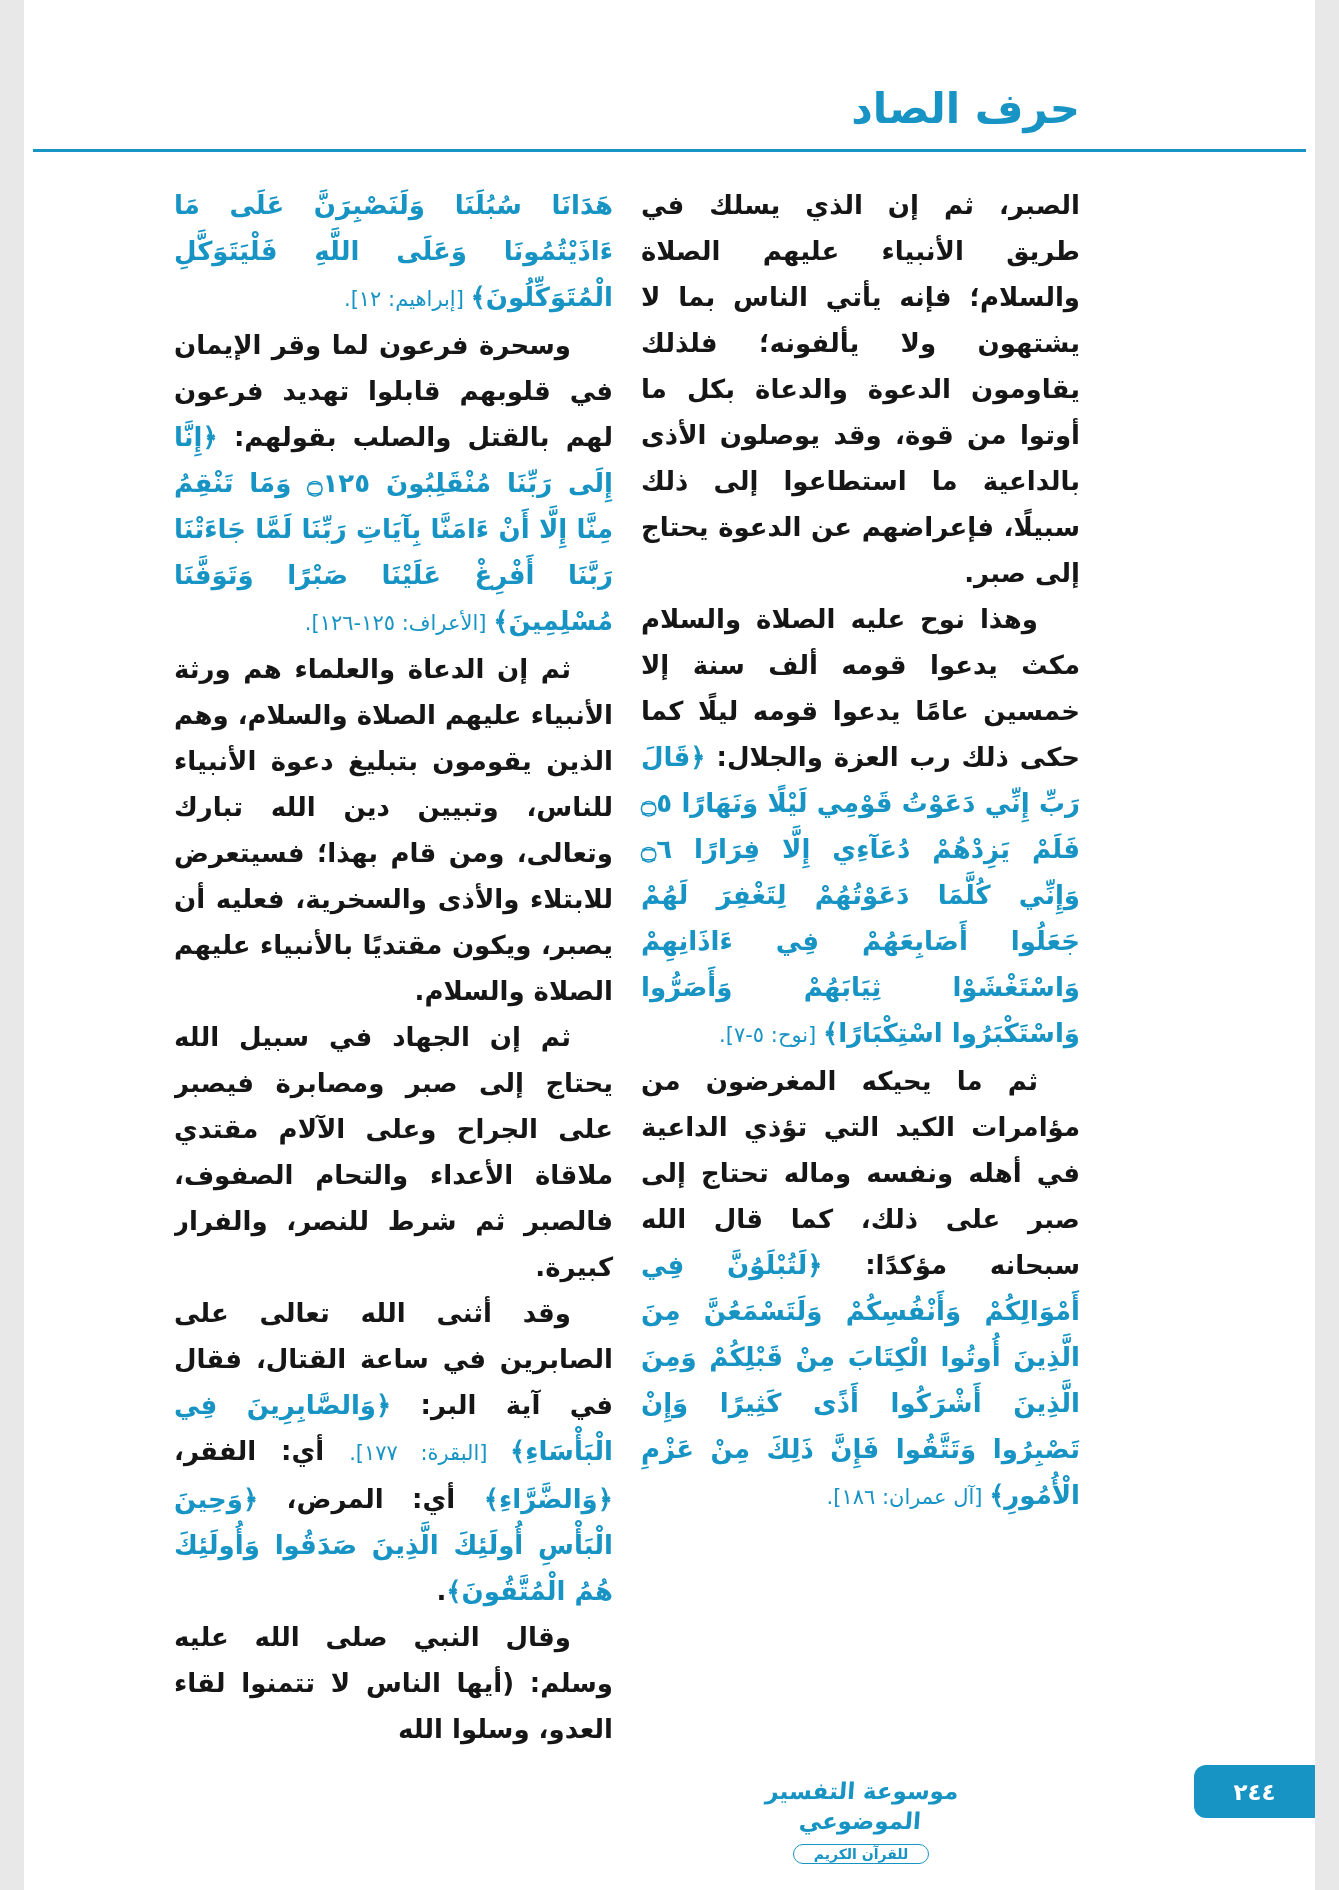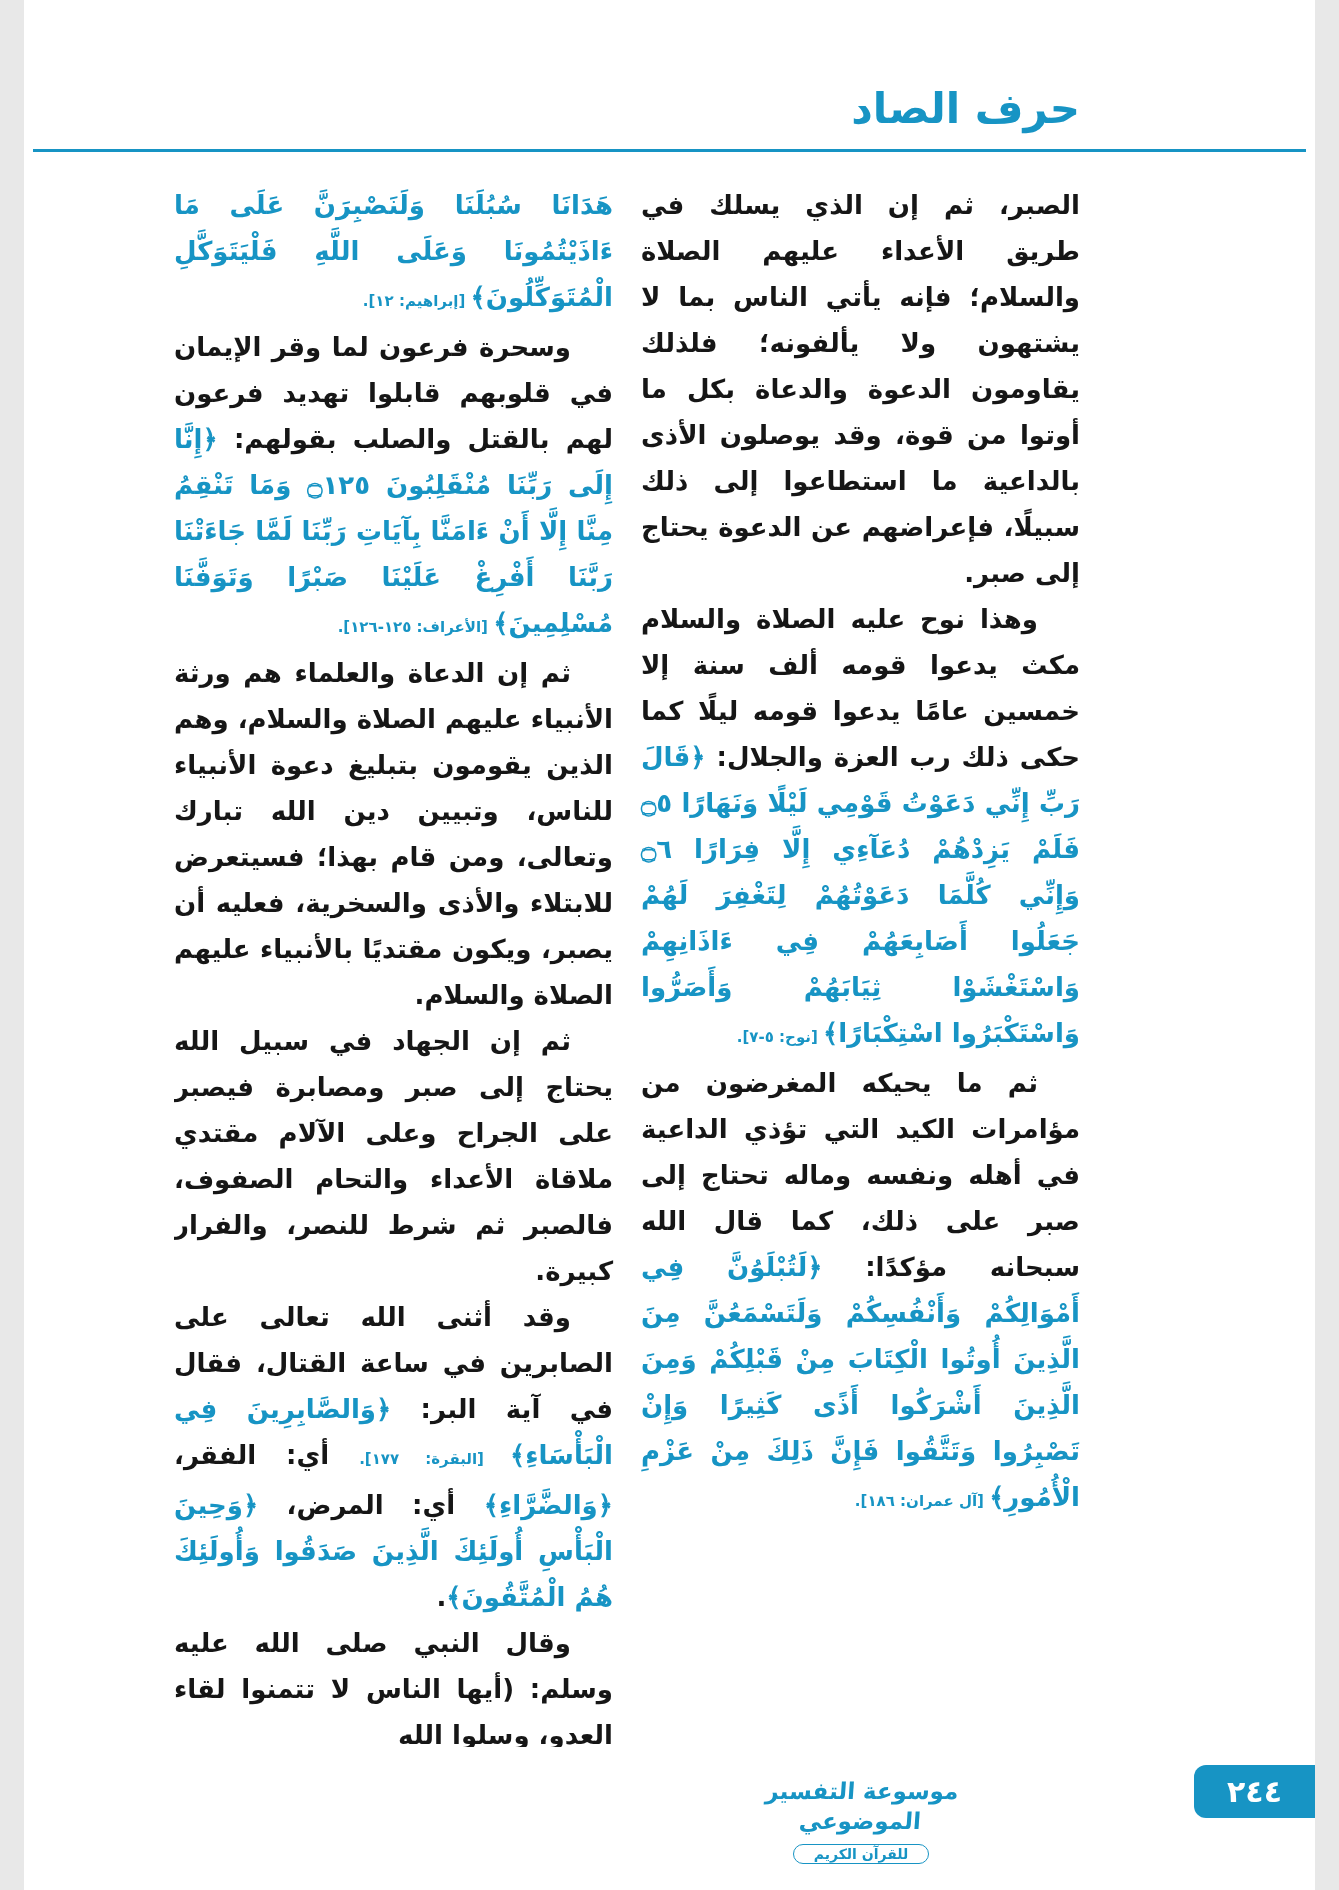--- a/index.html
+++ b/index.html
@@ -37,22 +37,22 @@
     line-height:46px;
     font-weight:bold;
     color:var(--body);
     text-align:justify;
     text-justify:inter-word;
   }
   .para.indent{text-indent:42px;}
   .seg-quran{color:var(--accent);}
   .seg-cite{
     color:var(--accent);
-    font-size:15px;
-    font-weight:bold;
+    font-size:21px;
+    font-weight:normal;
   }
   .footer-logo{
     position:absolute;bottom:26px;right:334px;width:240px;
     text-align:center;color:var(--accent);
   }
   .footer-logo .logo-title{
     font-size:23px;font-weight:bold;line-height:30px;
     transform:skewX(-4deg);
   }
   .footer-logo .logo-subtitle{
@@ -62,36 +62,36 @@
     border:1.5px solid var(--accent);
     border-radius:12px;
     padding:1px 20px;
   }
   .page-number-badge{
     position:absolute;right:0;bottom:72px;
     width:121px;height:53px;
     background:var(--accent);
     border-radius:12px 0 0 12px;
     color:#ffffff;
-    font-size:30px;font-weight:bold;
+    font-size:23px;font-weight:bold;
     display:flex;align-items:center;justify-content:center;
   }
 </style>
 </head>
 <body>
 
 <div class="page" style="--accent: #1794c4; --body: #161616;">
 
   <div class="header-title">حرف الصاد</div>
 
   <div class="header-rule"></div>
 
   <div class="columns">
     <div class="column">
-        <p class="para"><span class="seg-body">الصبر، ثم إن الذي يسلك في طريق الأعداء عليهم الصلاة والسلام؛ فإنه يأتي الناس بما لا يشتهون ولا يألفونه؛ فلذلك يقاومون الدعوة والدعاة بكل ما أوتوا من قوة، وقد يوصلون الأذى بالداعية ما استطاعوا إلى ذلك سبيلًا، فإعراضهم عن الدعوة يحتاج إلى صبر.</span></p>
+        <p class="para"><span class="seg-body">الصبر، ثم إن الذي يسلك في طريق الأنبياء عليهم الصلاة والسلام؛ فإنه يأتي الناس بما لا يشتهون ولا يألفونه؛ فلذلك يقاومون الدعوة والدعاة بكل ما أوتوا من قوة، وقد يوصلون الأذى بالداعية ما استطاعوا إلى ذلك سبيلًا، فإعراضهم عن الدعوة يحتاج إلى صبر.</span></p>
         <p class="para indent"><span class="seg-body">وهذا نوح عليه الصلاة والسلام مكث يدعوا قومه ألف سنة إلا خمسين عامًا يدعوا قومه ليلًا كما حكى ذلك رب العزة والجلال: </span><span class="seg-quran">﴿قَالَ رَبِّ إِنِّي دَعَوْتُ قَوْمِي لَيْلًا وَنَهَارًا ۝٥ فَلَمْ يَزِدْهُمْ دُعَآءِي إِلَّا فِرَارًا ۝٦ وَإِنِّي كُلَّمَا دَعَوْتُهُمْ لِتَغْفِرَ لَهُمْ جَعَلُوا أَصَابِعَهُمْ فِي ءَاذَانِهِمْ وَاسْتَغْشَوْا ثِيَابَهُمْ وَأَصَرُّوا وَاسْتَكْبَرُوا اسْتِكْبَارًا﴾</span><span class="seg-cite"> [نوح: ٥-٧].</span></p>
         <p class="para indent"><span class="seg-body">ثم ما يحيكه المغرضون من مؤامرات الكيد التي تؤذي الداعية في أهله ونفسه وماله تحتاج إلى صبر على ذلك، كما قال الله سبحانه مؤكدًا: </span><span class="seg-quran">﴿لَتُبْلَوُنَّ فِي أَمْوَالِكُمْ وَأَنْفُسِكُمْ وَلَتَسْمَعُنَّ مِنَ الَّذِينَ أُوتُوا الْكِتَابَ مِنْ قَبْلِكُمْ وَمِنَ الَّذِينَ أَشْرَكُوا أَذًى كَثِيرًا وَإِنْ تَصْبِرُوا وَتَتَّقُوا فَإِنَّ ذَلِكَ مِنْ عَزْمِ الْأُمُورِ﴾</span><span class="seg-cite"> [آل عمران: ١٨٦].</span></p>
       </div>
     <div class="column">
         <p class="para"><span class="seg-quran">هَدَانَا سُبُلَنَا وَلَنَصْبِرَنَّ عَلَى مَا ءَاذَيْتُمُونَا وَعَلَى اللَّهِ فَلْيَتَوَكَّلِ الْمُتَوَكِّلُونَ﴾</span><span class="seg-cite"> [إبراهيم: ١٢].</span></p>
         <p class="para indent"><span class="seg-body">وسحرة فرعون لما وقر الإيمان في قلوبهم قابلوا تهديد فرعون لهم بالقتل والصلب بقولهم: </span><span class="seg-quran">﴿إِنَّا إِلَى رَبِّنَا مُنْقَلِبُونَ ۝١٢٥ وَمَا تَنْقِمُ مِنَّا إِلَّا أَنْ ءَامَنَّا بِآيَاتِ رَبِّنَا لَمَّا جَاءَتْنَا رَبَّنَا أَفْرِغْ عَلَيْنَا صَبْرًا وَتَوَفَّنَا مُسْلِمِينَ﴾</span><span class="seg-cite"> [الأعراف: ١٢٥-١٢٦].</span></p>
         <p class="para indent"><span class="seg-body">ثم إن الدعاة والعلماء هم ورثة الأنبياء عليهم الصلاة والسلام، وهم الذين يقومون بتبليغ دعوة الأنبياء للناس، وتبيين دين الله تبارك وتعالى، ومن قام بهذا؛ فسيتعرض للابتلاء والأذى والسخرية، فعليه أن يصبر، ويكون مقتديًا بالأنبياء عليهم الصلاة والسلام.</span></p>
         <p class="para indent"><span class="seg-body">ثم إن الجهاد في سبيل الله يحتاج إلى صبر ومصابرة فيصبر على الجراح وعلى الآلام مقتدي ملاقاة الأعداء والتحام الصفوف، فالصبر ثم شرط للنصر، والفرار كبيرة.</span></p>
         <p class="para indent"><span class="seg-body">وقد أثنى الله تعالى على الصابرين في ساعة القتال، فقال في آية البر: </span><span class="seg-quran">﴿وَالصَّابِرِينَ فِي الْبَأْسَاءِ﴾</span><span class="seg-cite"> [البقرة: ١٧٧].</span><span class="seg-body"> أي: الفقر، </span><span class="seg-quran">﴿وَالضَّرَّاءِ﴾</span><span class="seg-body"> أي: المرض، </span><span class="seg-quran">﴿وَحِينَ الْبَأْسِ أُولَئِكَ الَّذِينَ صَدَقُوا وَأُولَئِكَ هُمُ الْمُتَّقُونَ﴾</span><span class="seg-body">.</span></p>
         <p class="para indent"><span class="seg-body">وقال النبي صلى الله عليه وسلم: (أيها الناس لا تتمنوا لقاء العدو، وسلوا الله</span></p>

